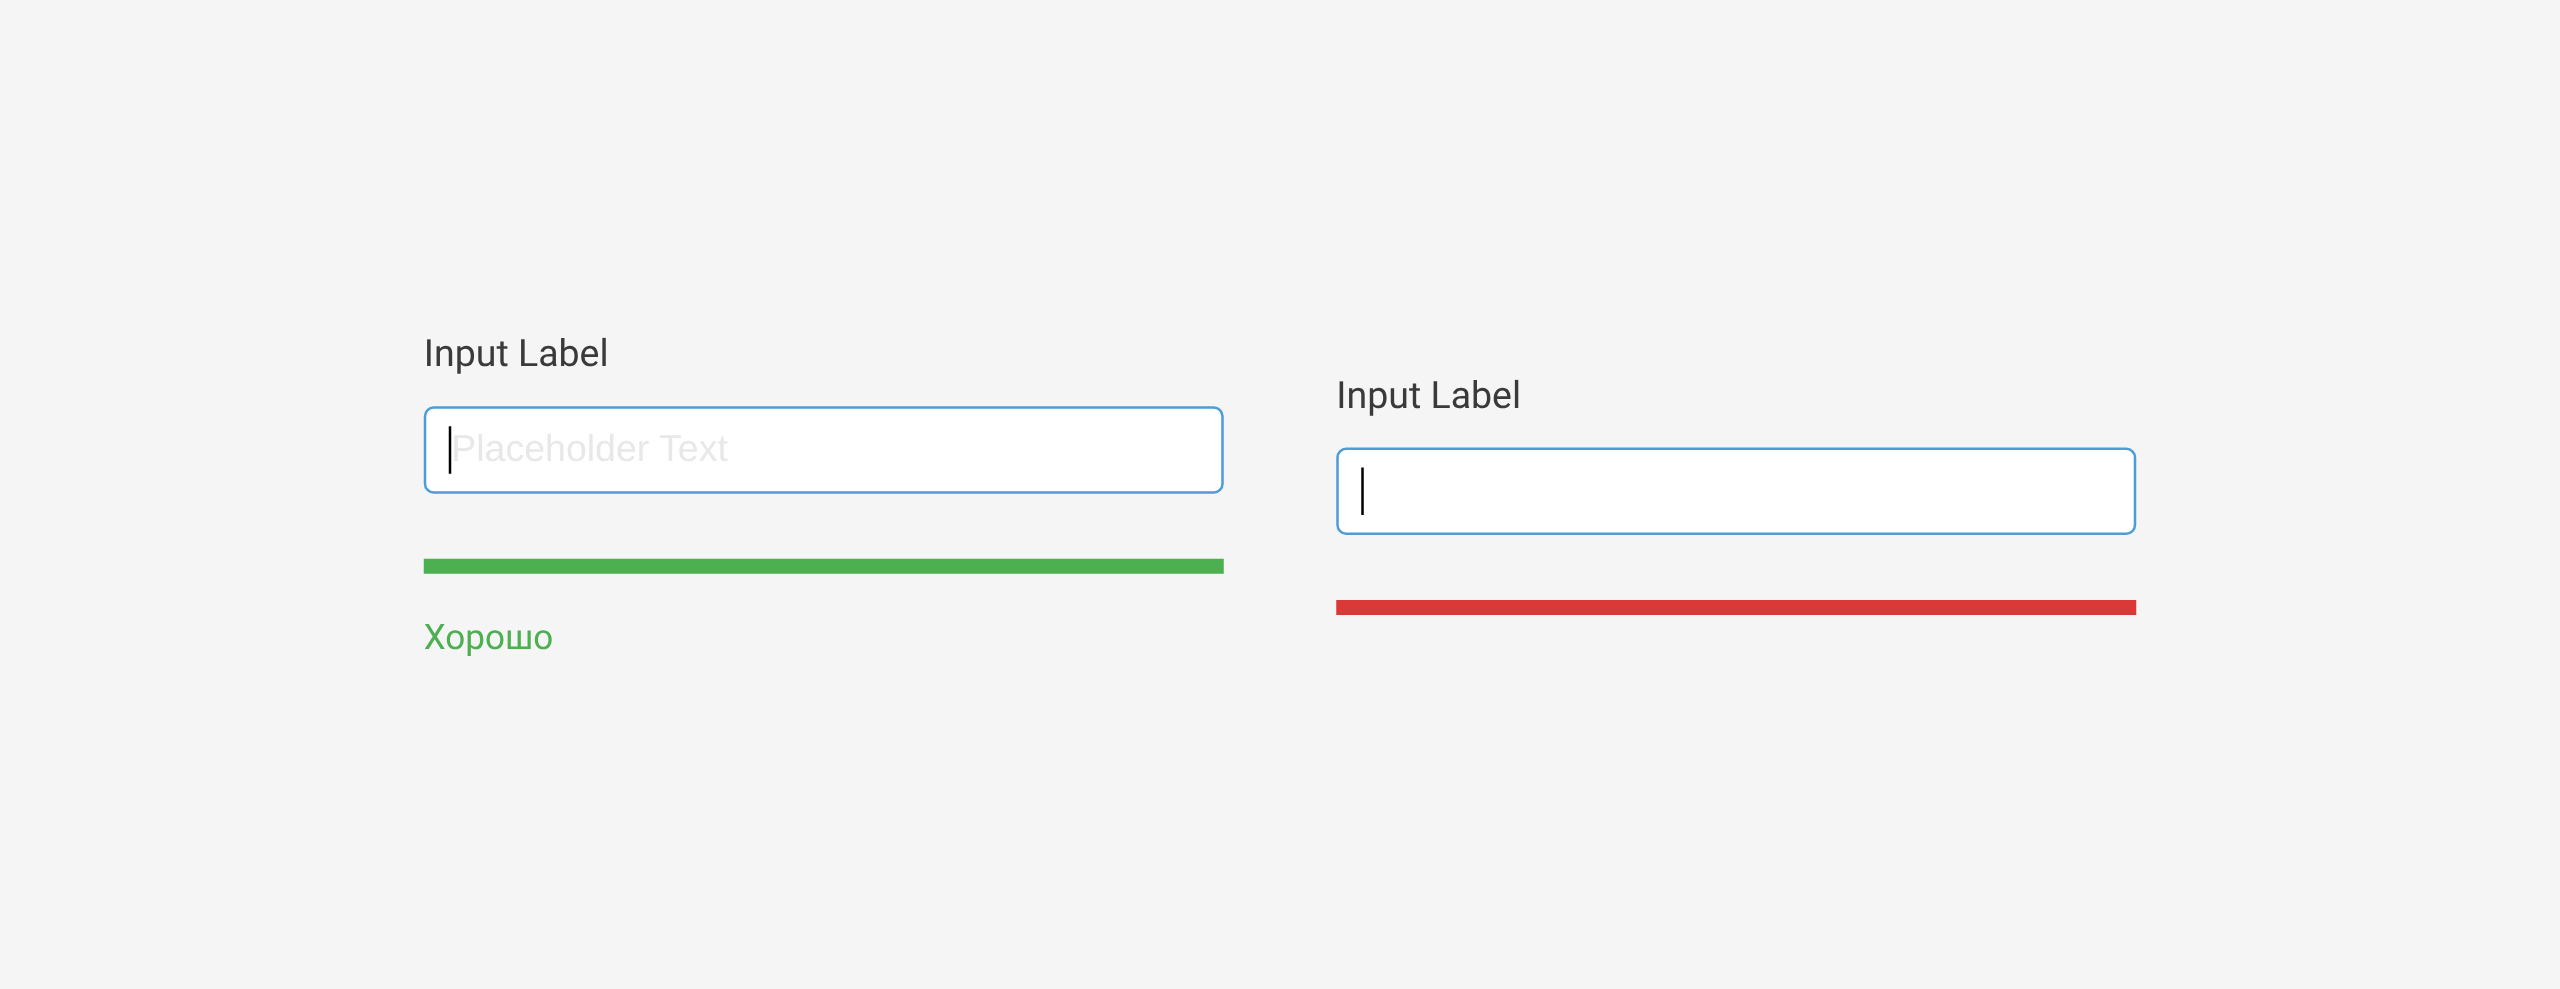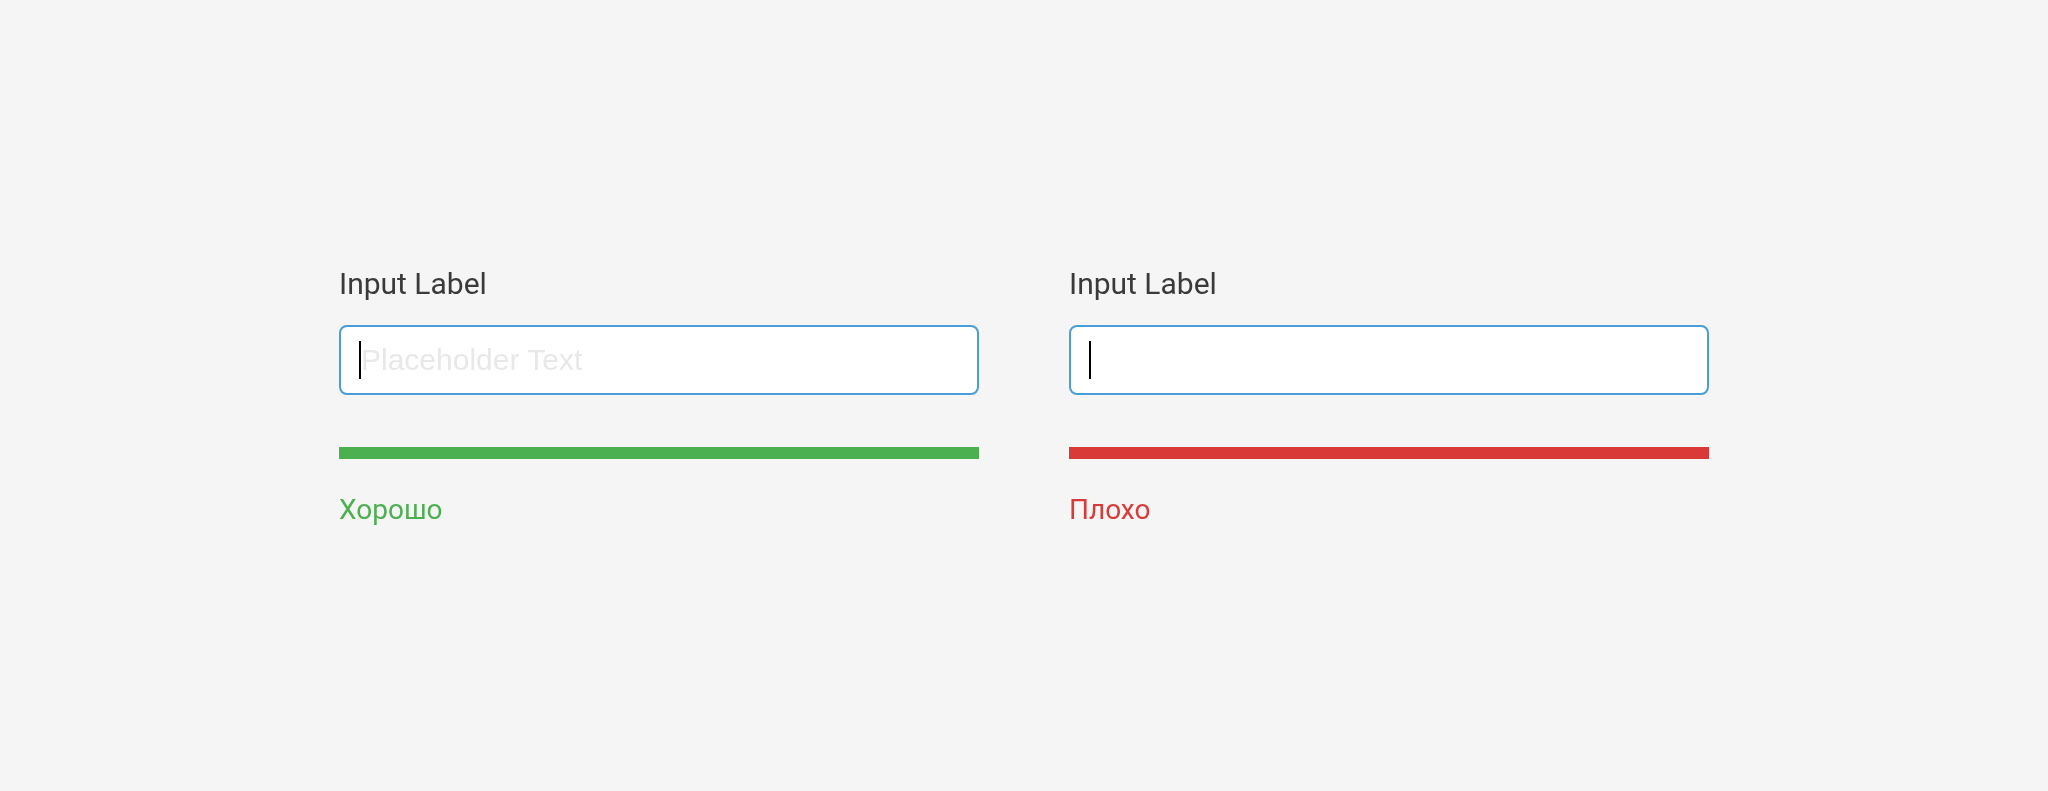--- a/index.html
+++ b/index.html
@@ -106,14 +106,13 @@
   <div class="status-label good">Хорошо</div>
 </div>
 
 <div class="example">
   <div class="input-label">Input Label</div>
   <div class="input-wrapper">
     <input type="text" class="text-input" placeholder="" style="">
     <div class="cursor-caret"></div>
   </div>
   <div class="status-bar bad"></div>
-  <div class="status-label bad">Плохо</div>
 </div>
 
 </body></html>

